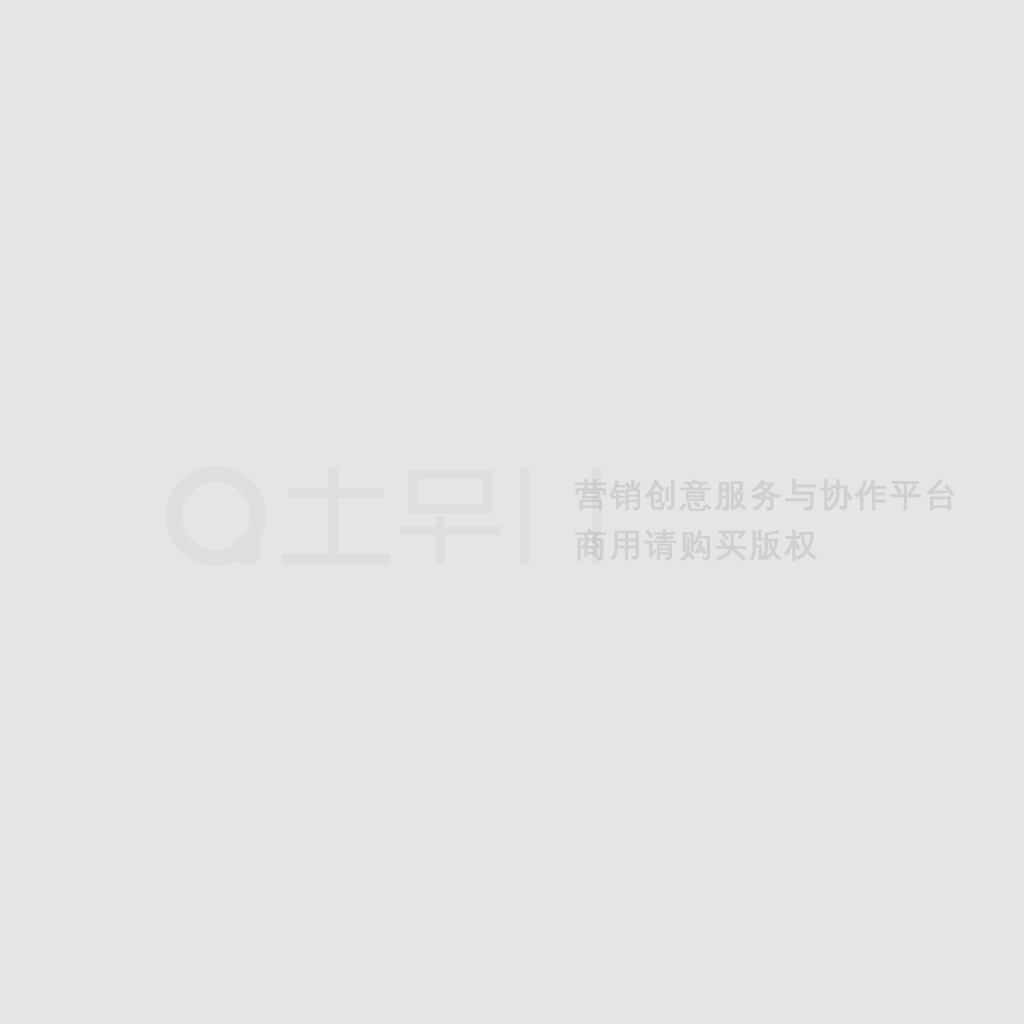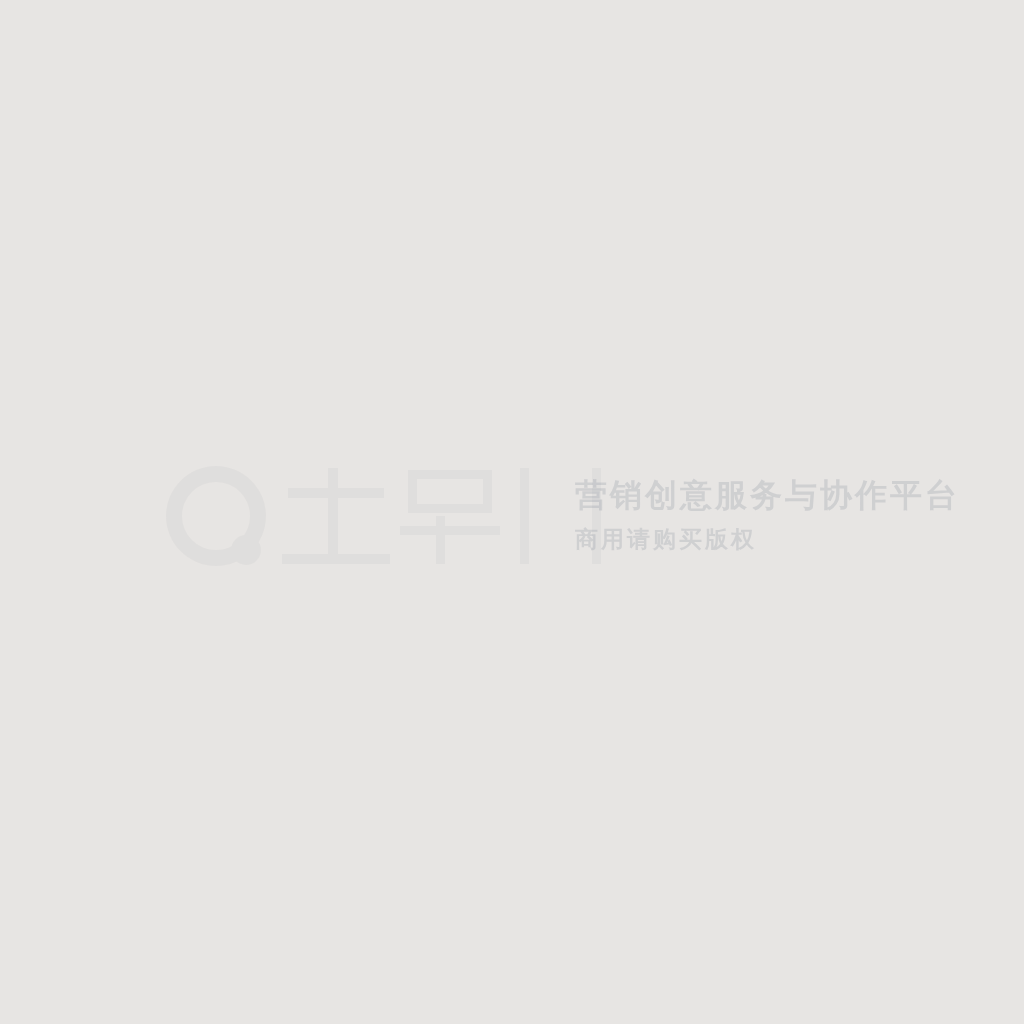--- a/index.html
+++ b/index.html
@@ -6,21 +6,21 @@
   html,body{margin:0;padding:0;}
   body{width:1024px;height:1024px;overflow:hidden;background:#e7e5e3;
        font-family:"Liberation Sans",sans-serif;}
   .page{position:relative;width:1024px;height:1024px;overflow:hidden;background:#e7e5e3;}
 
   
   .wm{position:absolute;pointer-events:none;z-index:50;}
   .wm-logo{left:160px;top:460px;width:450px;height:112px;opacity:.075;}
   .wm-t{color:#7f8796;opacity:.22;font-weight:700;letter-spacing:3px;white-space:nowrap;}
   .wm-t1{left:575px;top:474px;font-size:32px;}
-  .wm-t2{left:575px;top:524px;font-size:23px;}
+  .wm-t2{left:575px;top:524px;font-size:32px;}
 </style>
 </head>
 <body>
 
 <div class="page">
   <div id="slides"></div>
 <div class="wm wm-logo">
    <svg viewBox="0 0 450 112">
         <g fill="#8d9098">
    <path d="M56,6 A50,50 0 1,0 56,106 A50,50 0 1,0 56,6 Z M56,22 A34,34 0 1,1 56,90 A34,34 0 1,1 56,22 Z"></path>

